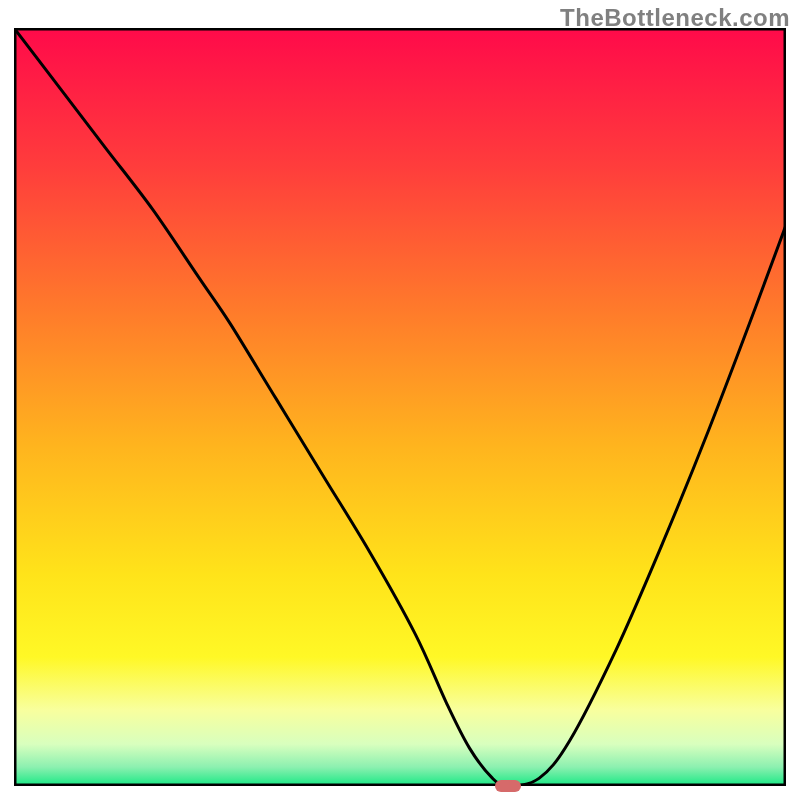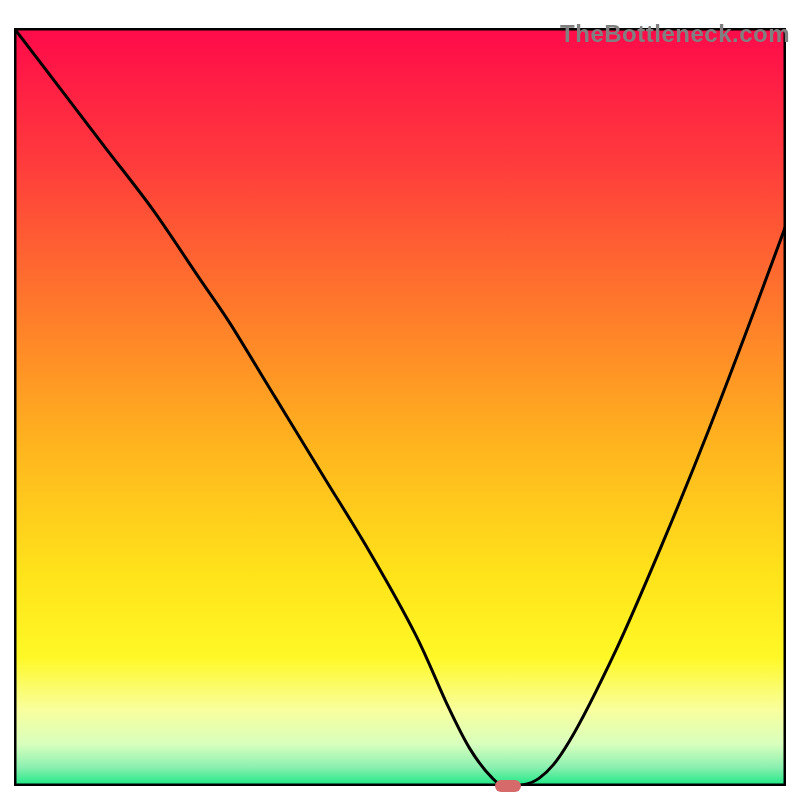--- a/index.html
+++ b/index.html
@@ -10,21 +10,21 @@
     background: #ffffff;
     font-family: Arial, Helvetica, sans-serif;
   }
   .chart-container {
     position: relative;
     width: 800px;
     height: 800px;
   }
   .watermark {
     position: absolute;
-    top: 20px;
+    top: 4px;
     right: 10px;
     font-size: 24px;
     font-weight: bold;
     color: #808080;
     letter-spacing: 0.5px;
     z-index: 10;
   }
   .plot-area {
     position: absolute;
     left: 14px;

